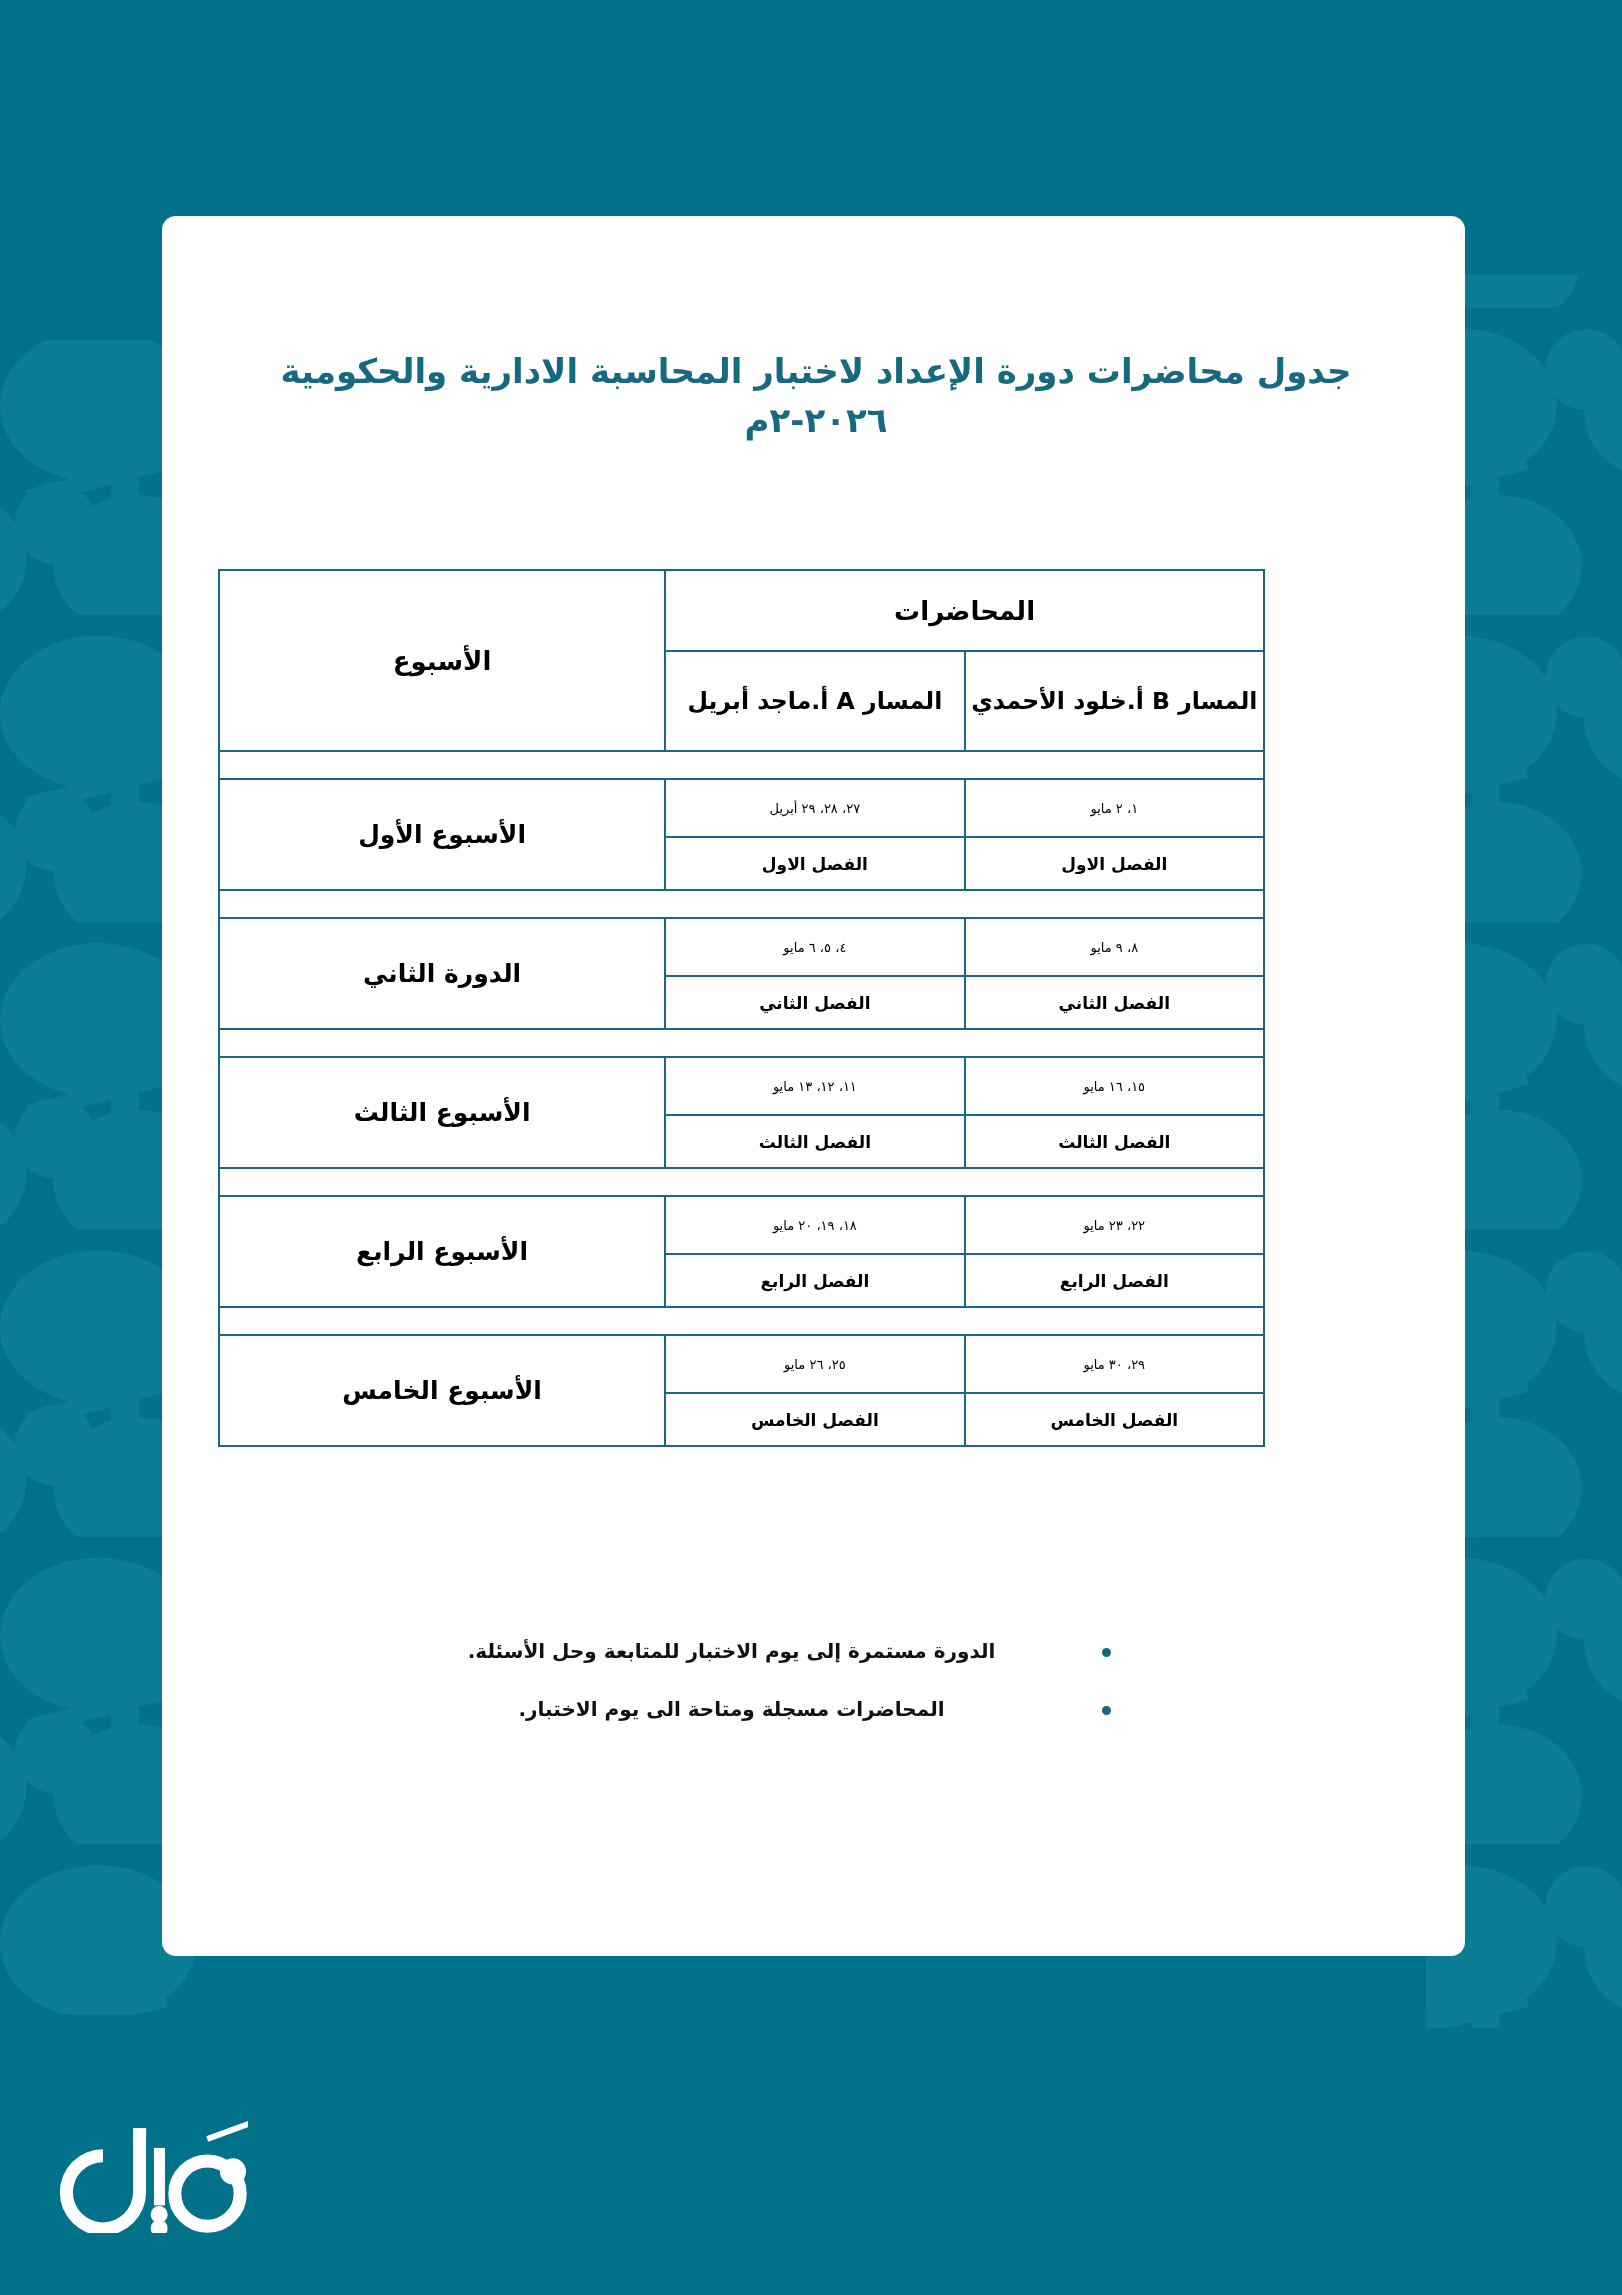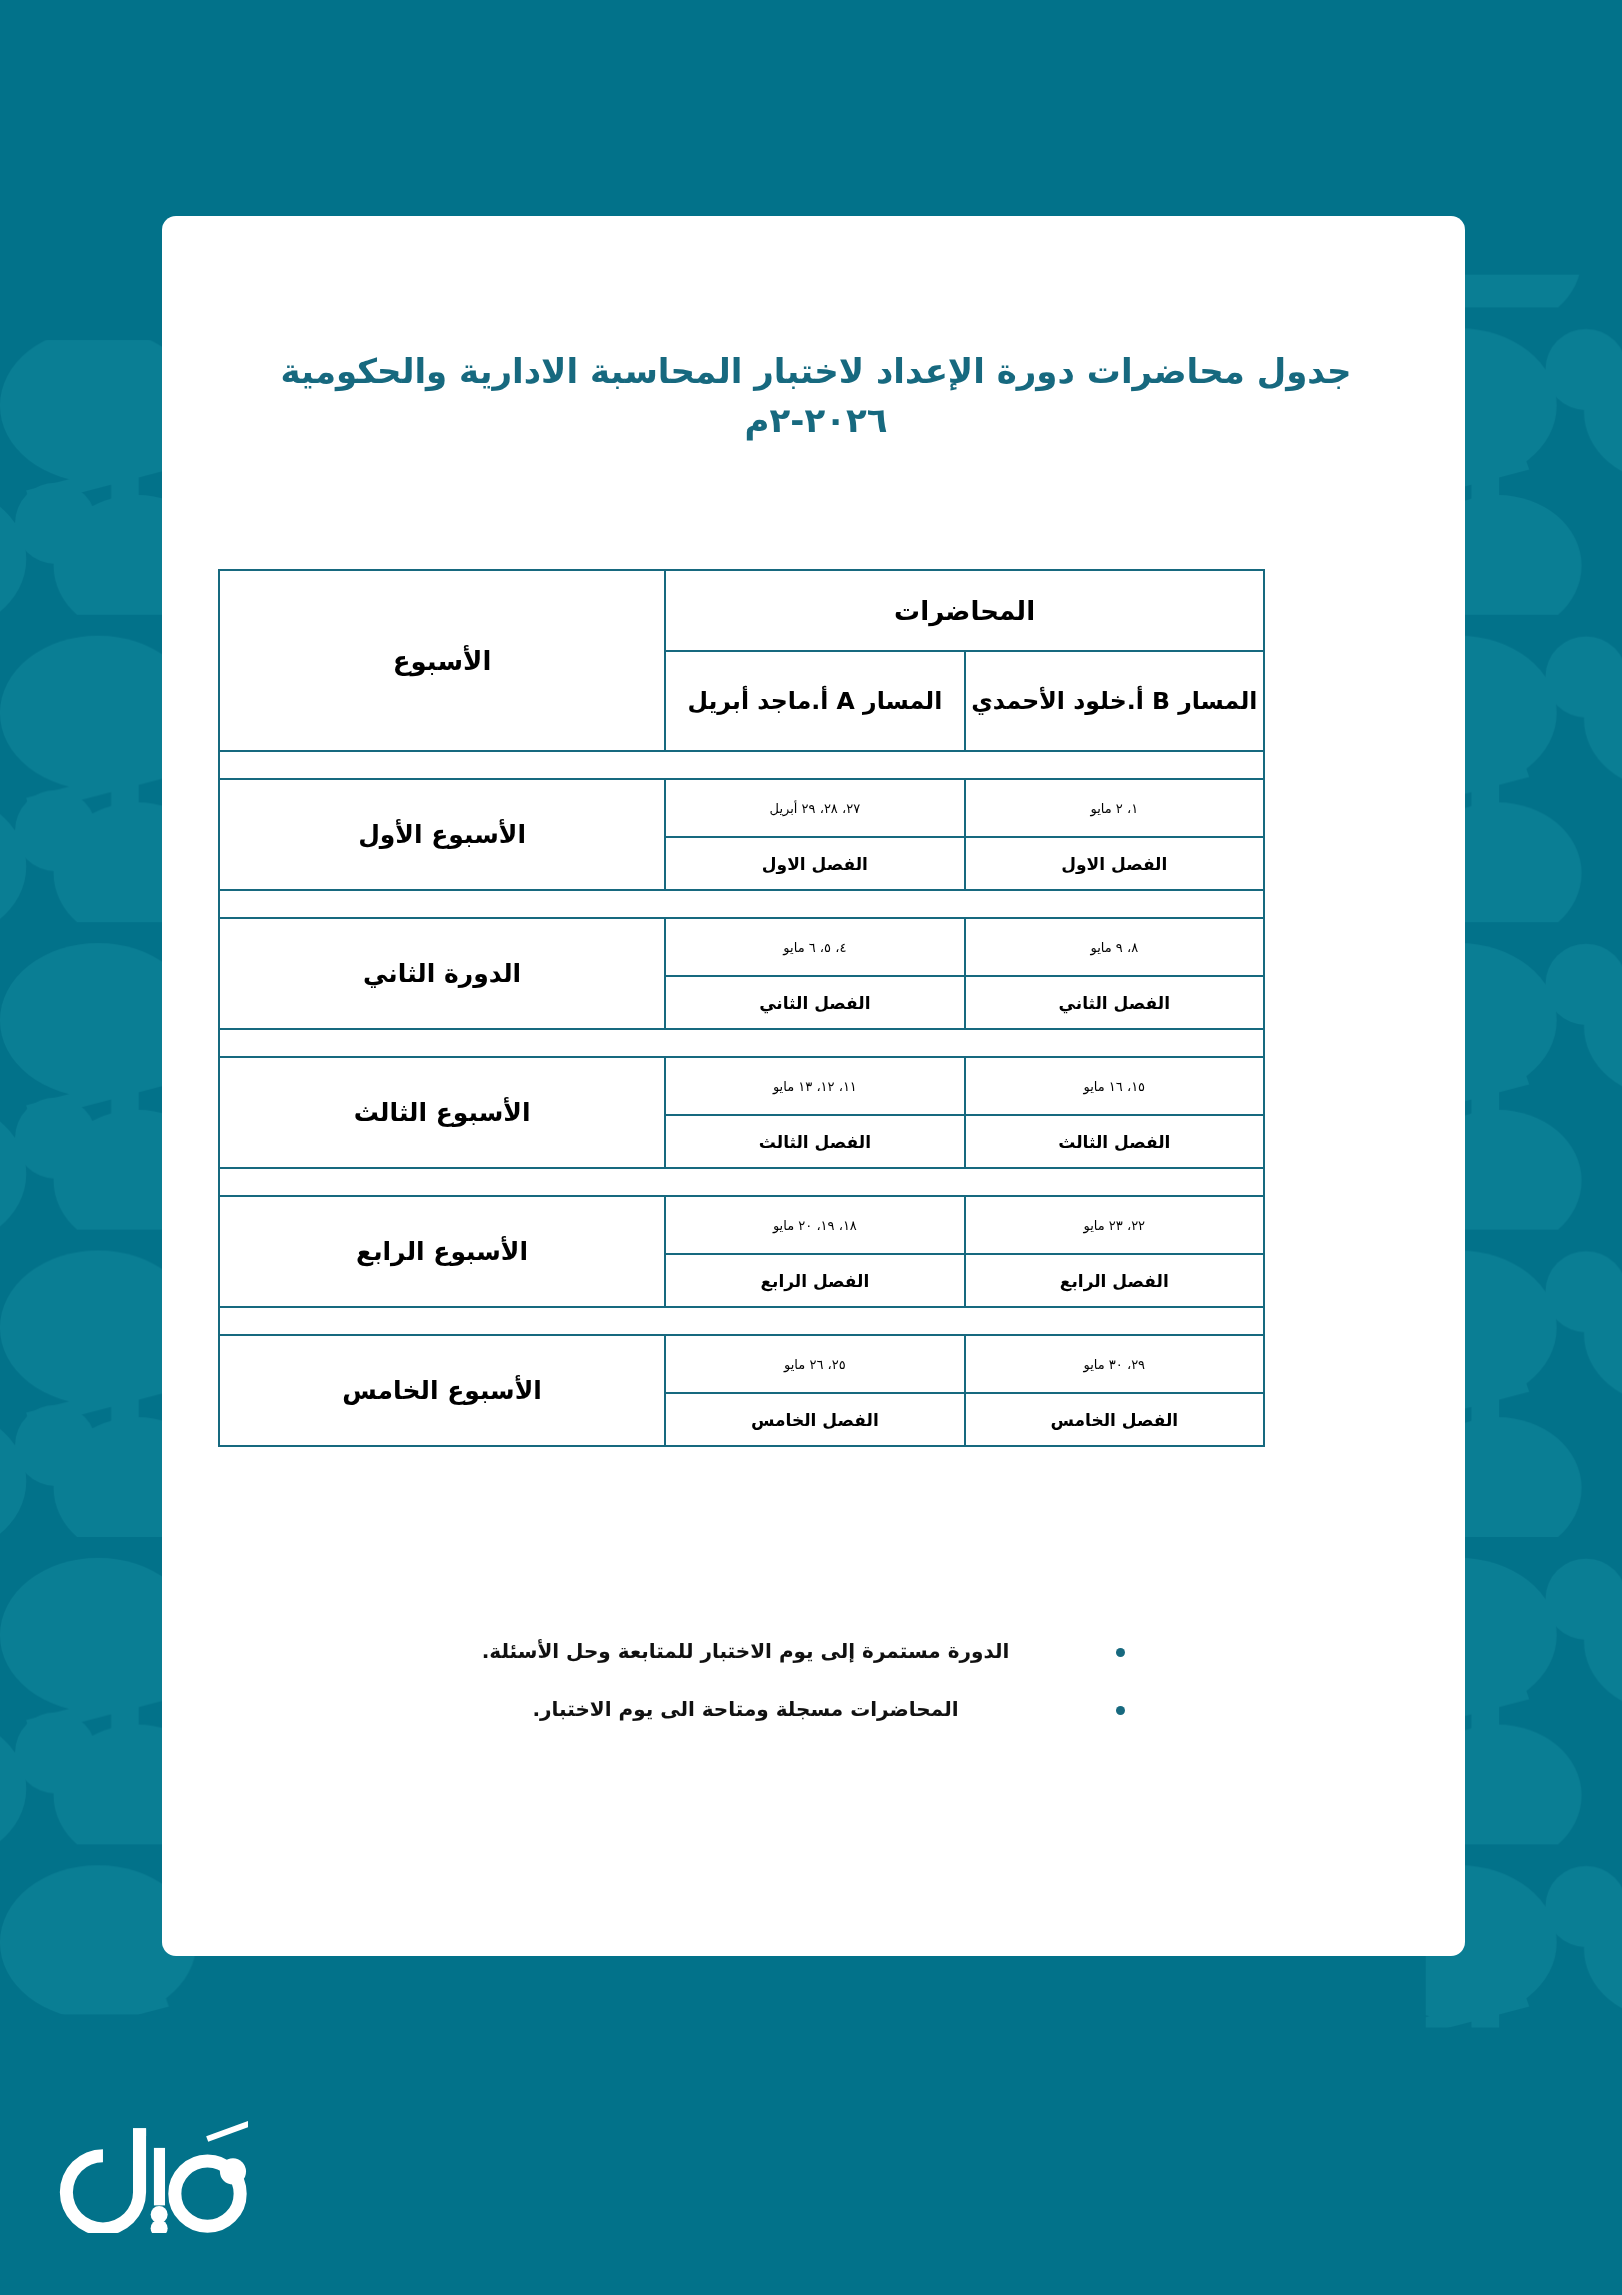--- a/index.html
+++ b/index.html
@@ -108,21 +108,21 @@
 
   
   .grp-top td { border-top-width: 4.6px; }
   .grp-bottom td { border-bottom-width: 4.6px; }
   .edge-r { border-right-width: 4.6px; }
   .edge-l { border-left-width: 4.6px; }
 
   
   #notes {
     position: absolute;
-    right: 340px;
+    right: 354px;
     top: 1423px;
     width: 720px;
     list-style: none;
     margin: 0;
     padding: 0;
   }
   #notes li {
     position: relative;
     font-size: 20px;
     font-weight: bold;

